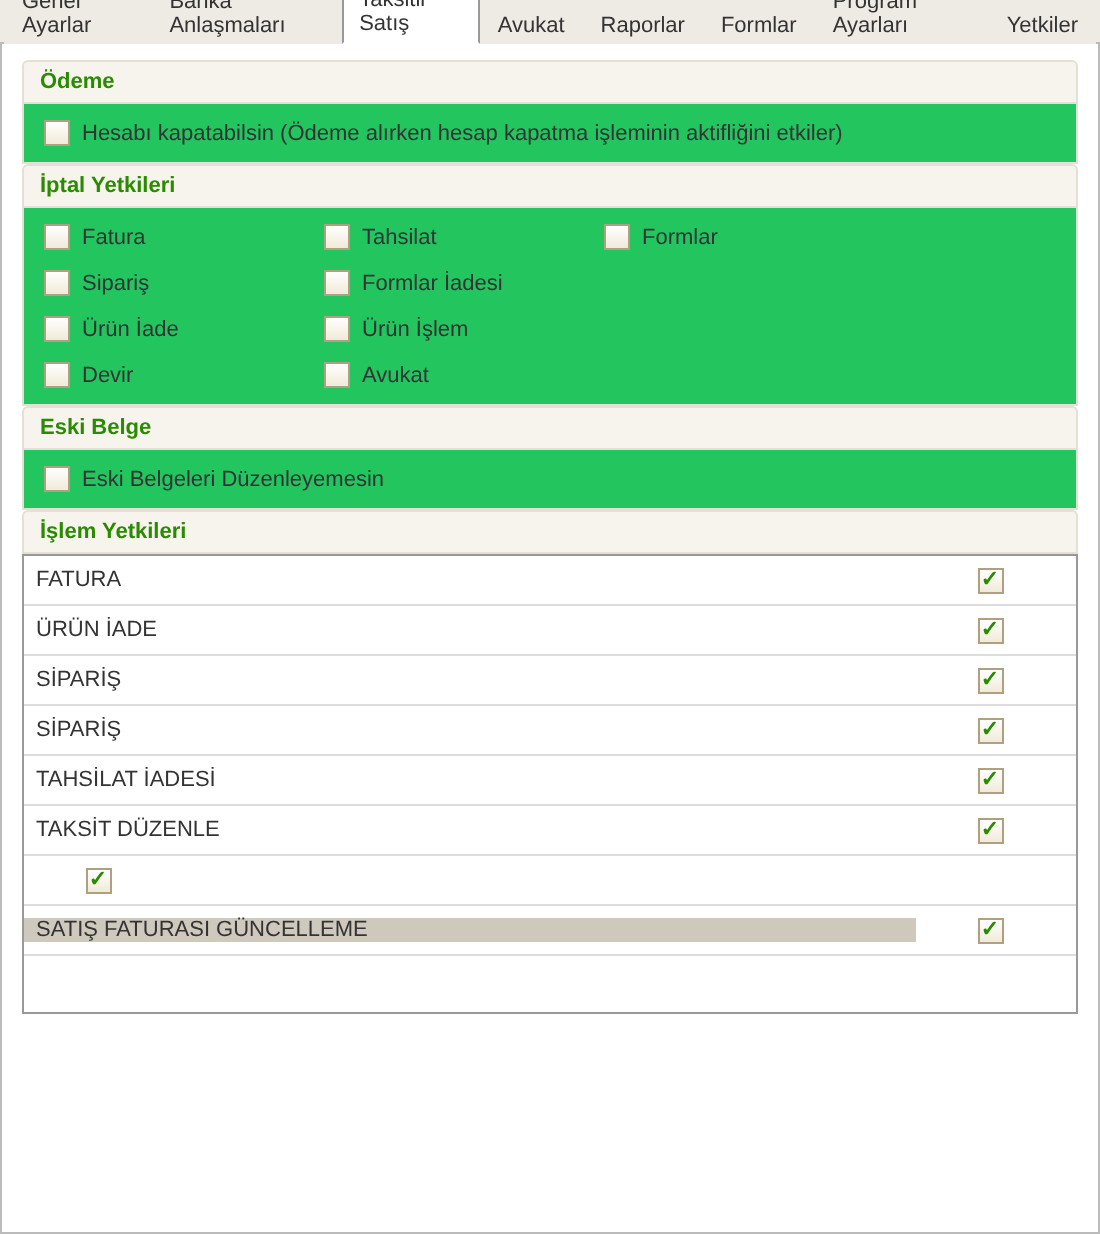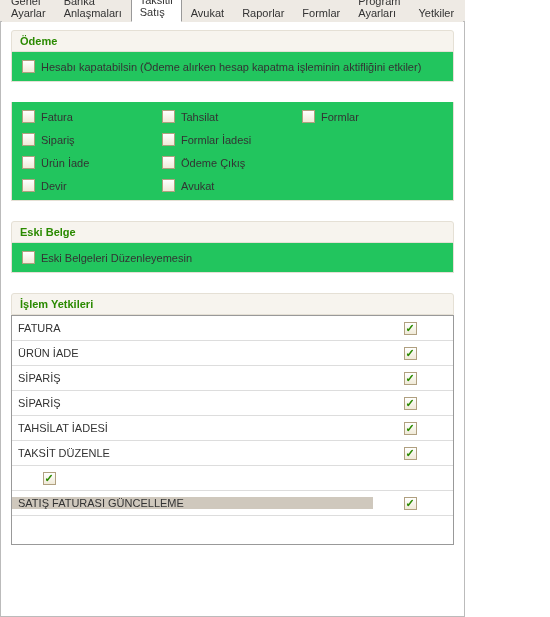--- a/index.html
+++ b/index.html
@@ -4,21 +4,21 @@
 <style>
   * { box-sizing: border-box; }
   html, body {
     margin: 0; padding: 0;
     font-family: Tahoma, Arial, sans-serif;
     font-size: 11px;
     background: #fff;
     color: #333;
   }
   .window {
-    width: 465px;
+    width: 550px;
     height: 617px;
     background: #fff;
     position: relative;
   }
   .tabs {
     display: flex;
     background: #eeeae4;
     border-bottom: 1px solid #bbb;
     padding: 0 2px;
     height: 22px;
@@ -43,21 +43,21 @@
   }
   .content {
     padding: 8px 10px;
     border: 1px solid #bbb;
     border-top: none;
     height: calc(617px - 22px);
     background: #fff;
     overflow: hidden;
   }
   .group {
-    margin-bottom: 20px;
+    margin-bottom: 0;
   }
   .group-header {
     background: #f7f4ee;
     border: 1px solid #e5e0d5;
     border-radius: 3px 3px 0 0;
     padding: 4px 8px;
     font-weight: bold;
     color: #2a8a00;
   }
   .group-body {
@@ -144,20 +144,21 @@
       <div class="group-header">Ödeme</div>
       <div class="group-body">
         <div class="chk-row">
           <span class="chk"></span>
           <span>Hesabı kapatabilsin (Ödeme alırken hesap kapatma işleminin aktifliğini etkiler)</span>
         </div>
       </div>
     </div>
 
     <div class="group">
+      <div class="group-header">İptal Yetkileri</div>
       <div class="group-body">
         <div class="grid3">
           <div class="chk-row">
               <span class="chk"></span>
               <span>Fatura</span>
             </div>
           <div class="chk-row">
               <span class="chk"></span>
               <span>Tahsilat</span>
             </div>
@@ -175,21 +176,21 @@
               <span>Formlar İadesi</span>
             </div>
           <div></div>
 
           <div class="chk-row">
               <span class="chk"></span>
               <span>Ürün İade</span>
             </div>
           <div class="chk-row">
               <span class="chk"></span>
-              <span>Ödeme Çıkış</span>
+              <span>Ürün İşlem</span>
             </div>
           <div></div>
 
           <div class="chk-row">
               <span class="chk"></span>
               <span>Devir</span>
             </div>
           <div class="chk-row">
               <span class="chk"></span>
               <span>Avukat</span>

